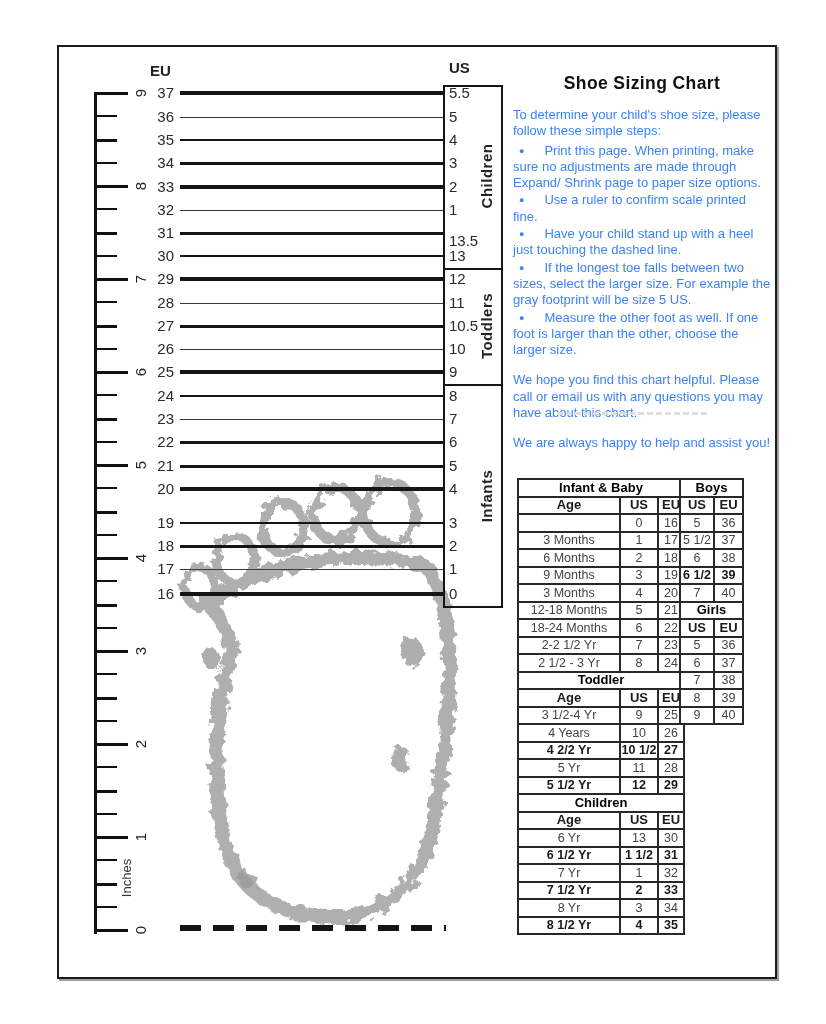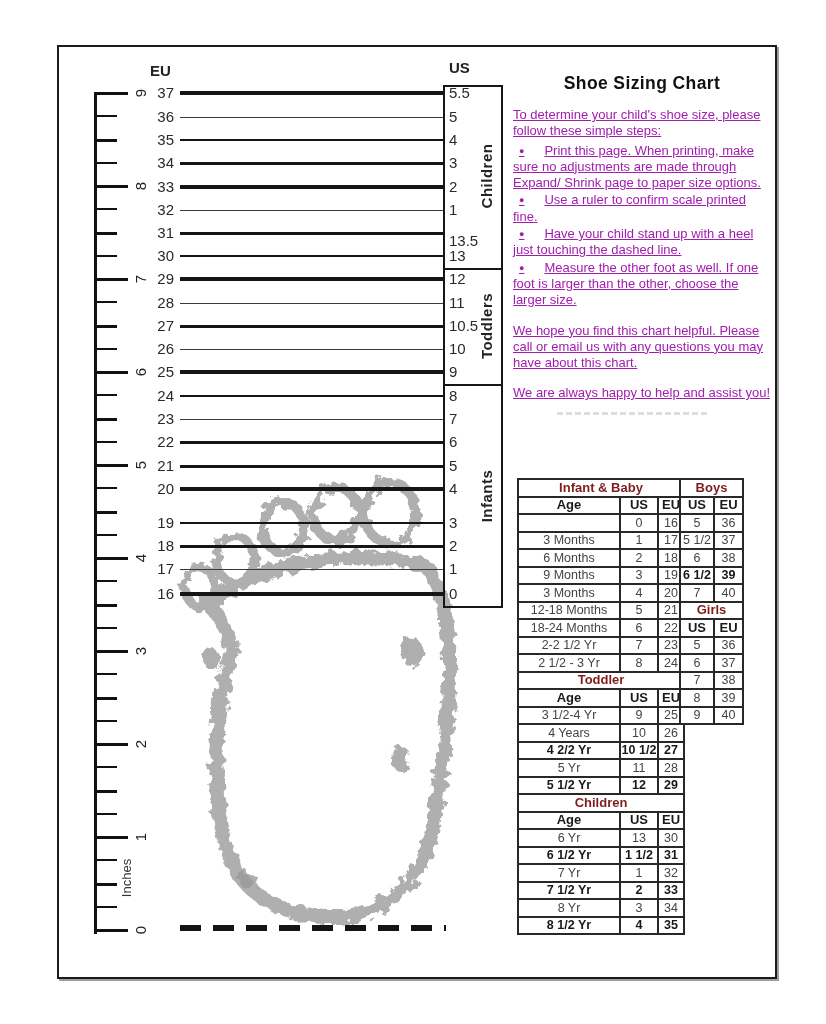--- a/index.html
+++ b/index.html
@@ -23,30 +23,30 @@
   .tick{position:absolute;background:#111;}
   .inch-label{position:absolute;font-size:15px;color:#222;transform:translate(-50%,-50%) rotate(-90deg);}
   .inches-label{position:absolute;left:126px;top:878px;font-size:13px;color:#333;transform:translate(-50%,-50%) rotate(-90deg);}
   
   .heel-line{position:absolute;left:180px;top:925px;width:266px;height:6px;
     background:repeating-linear-gradient(90deg,#141414 0 21px,transparent 21px 33px);}
   .heel-text{position:absolute;left:170px;top:936px;width:286px;text-align:center;font-size:16.5px;font-weight:600;letter-spacing:1.2px;color:#161616;}
   
   .info{position:absolute;left:513px;top:73px;width:258px;}
   .title{font-size:17.5px;font-weight:bold;text-align:center;letter-spacing:.4px;margin-bottom:13px;color:#111;}
-  .info p{font-size:13px;line-height:16.3px;margin:0 0 3px;color:#a21caf;text-decoration:underline;}
+  .info p{font-size:13px;line-height:16.3px;margin:0 0 3px;color:#3b82f6;}
   .info p.bullet{margin:1px 0;}
   .info p.closing{margin-top:14px;}
   .dot{font-size:9px;vertical-align:1px;margin:0 20px 0 6px;}
   .smudge{position:absolute;left:557px;top:412px;width:152px;height:3px;
     background:repeating-linear-gradient(90deg,#dedede 0 6px,transparent 6px 9px);}
   
   table.sizing{border-collapse:collapse;table-layout:fixed;position:absolute;font-size:12.5px;color:#444;background:#fff;}
   table.sizing td{border:2px solid #282828;height:15.5px;padding:0;text-align:center;white-space:nowrap;overflow:hidden;line-height:14px;}
-  table.sizing td.sec{font-weight:bold;font-size:13px;color:#7f1d1d;}
+  table.sizing td.sec{font-weight:bold;font-size:13px;color:#000000;}
   table.sizing td.hd{font-weight:bold;font-size:13px;color:#1a1a1a;}
   table.sizing tr.boldrow td{font-weight:bold;color:#181818;}
   #left-table{left:517px;top:478px;width:166px;}
   #right-table{left:679px;top:478px;width:63px;}
   svg#footprint{position:absolute;left:165px;top:450px;}
 </style>
 </head>
 <body>
 
 <div class="page">
@@ -216,20 +216,21 @@
 
   <div class="heel-line"></div>
 
   <div class="info">
     <div class="title">Shoe Sizing Chart</div>
     <p>To determine your child's shoe size, please follow these simple steps:</p>
     <div id="bullets">
         <p class="bullet"><span class="dot">●</span>Print this page. When printing, make sure no adjustments are made through Expand/ Shrink page to paper size options.</p>
         <p class="bullet"><span class="dot">●</span>Use a ruler to confirm scale printed fine.</p>
         <p class="bullet"><span class="dot">●</span>Have your child stand up with a heel just touching the dashed line.</p>
+        <p class="bullet"><span class="dot">●</span>If the longest toe falls between two sizes, select the larger size. For example the gray footprint will be size 5 US.</p>
         <p class="bullet"><span class="dot">●</span>Measure the other foot as well. If one foot is larger than the other, choose the larger size.</p>
       </div>
     <p class="closing">We hope you find this chart helpful. Please call or email us with any questions you may have about this chart.</p>
     <p class="closing">We are always happy to help and assist you!</p>
   </div>
   <div class="smudge"></div>
 
   <table class="sizing" id="left-table">
     <colgroup>
         <col style="width:102px">

